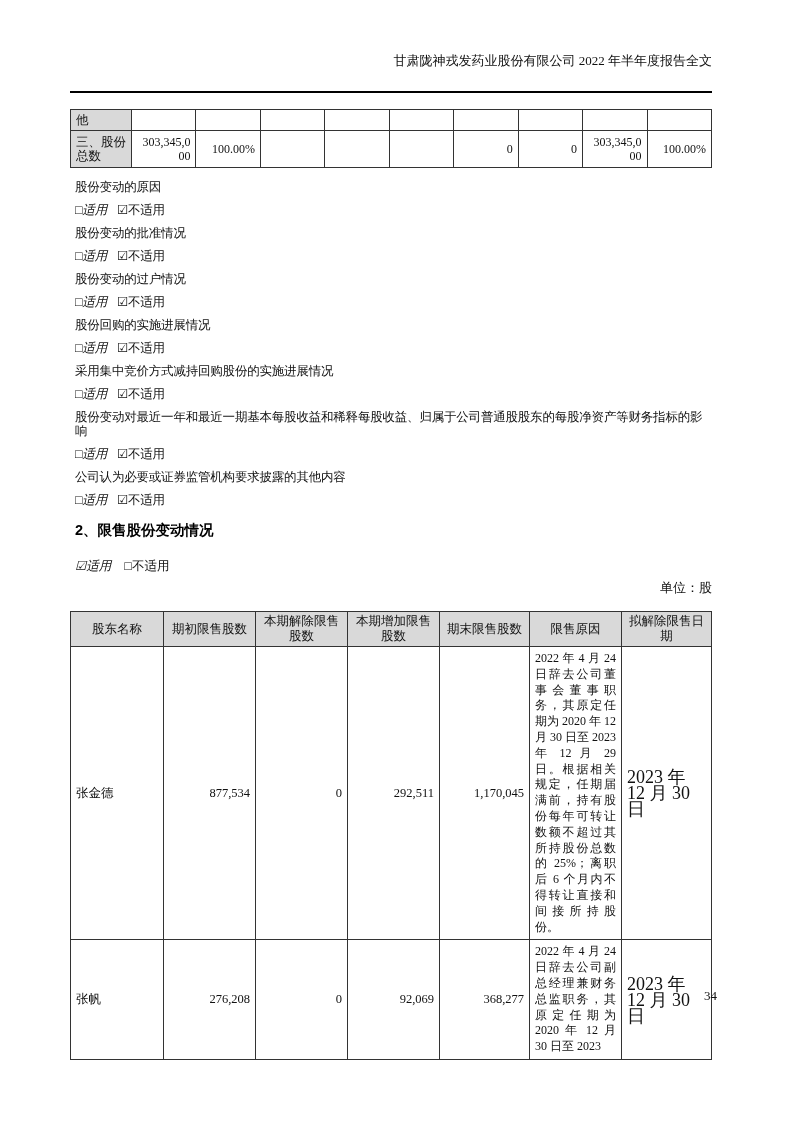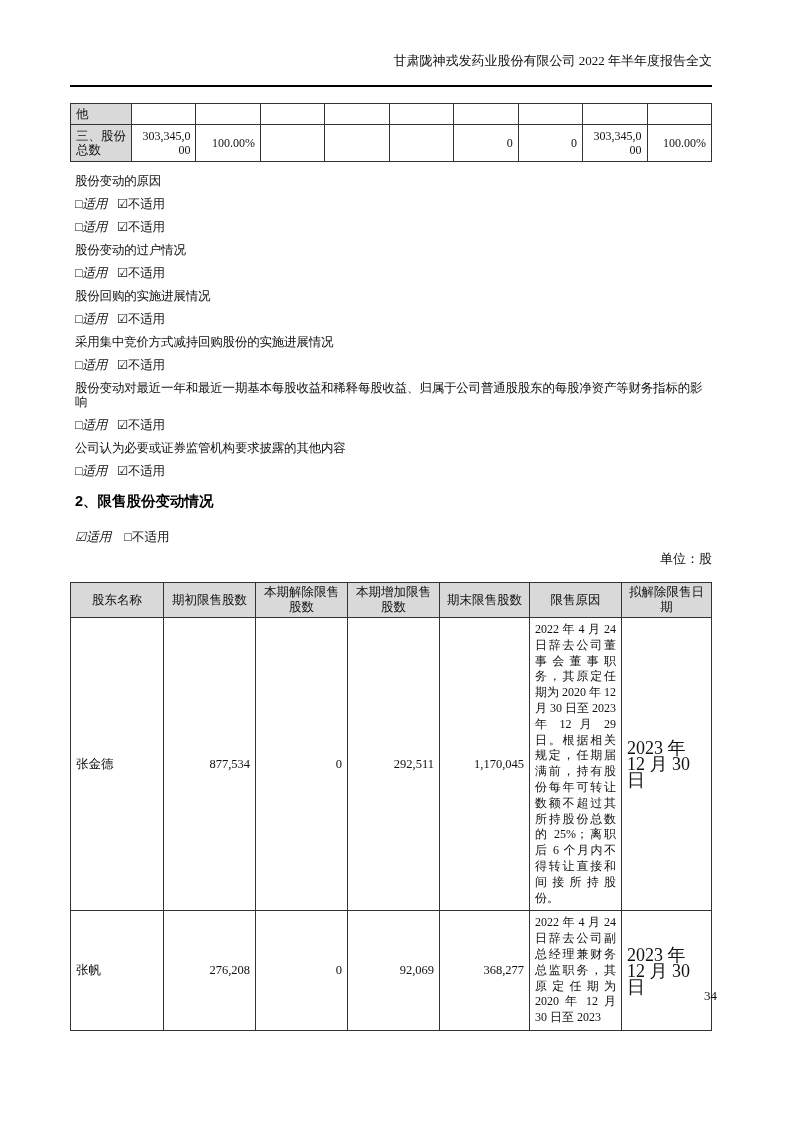--- a/index.html
+++ b/index.html
@@ -8,21 +8,21 @@
     width:793px;height:1122px;
     background:#ffffff;
     color:#111111;
     font-family:"Liberation Serif","DejaVu Serif",serif;
     overflow:hidden;
   }
   .content{position:absolute;left:70px;top:0;width:642px;}
 
   
   .doc-header{
-    padding-top:52px;padding-bottom:15px;
+    padding-top:52px;padding-bottom:21px;
     border-bottom:2px solid #000000;
     text-align:right;
     font-size:13px;line-height:18px;
   }
 
   
   table.t1{
     width:100%;border-collapse:collapse;table-layout:fixed;
     margin-top:16px;
     font-size:12px;line-height:14px;
@@ -125,20 +125,21 @@
             <td class="num">0</td>
             <td class="num">303,345,000</td>
             <td class="num">100.00%</td>
           </tr>
         </tbody>
     </table>
 
     <div class="statements">
         <p class="stmt-title">股份变动的原因</p>
         <p class="checkline"><span class="chk-first">□适用</span><span>☑不适用</span></p>
+        <p class="stmt-title">股份变动的批准情况</p>
         <p class="checkline"><span class="chk-first">□适用</span><span>☑不适用</span></p>
         <p class="stmt-title">股份变动的过户情况</p>
         <p class="checkline"><span class="chk-first">□适用</span><span>☑不适用</span></p>
         <p class="stmt-title">股份回购的实施进展情况</p>
         <p class="checkline"><span class="chk-first">□适用</span><span>☑不适用</span></p>
         <p class="stmt-title">采用集中竞价方式减持回购股份的实施进展情况</p>
         <p class="checkline"><span class="chk-first">□适用</span><span>☑不适用</span></p>
         <p class="stmt-title">股份变动对最近一年和最近一期基本每股收益和稀释每股收益、归属于公司普通股股东的每股净资产等财务指标的影响</p>
         <p class="checkline"><span class="chk-first">□适用</span><span>☑不适用</span></p>
         <p class="stmt-title">公司认为必要或证券监管机构要求披露的其他内容</p>

